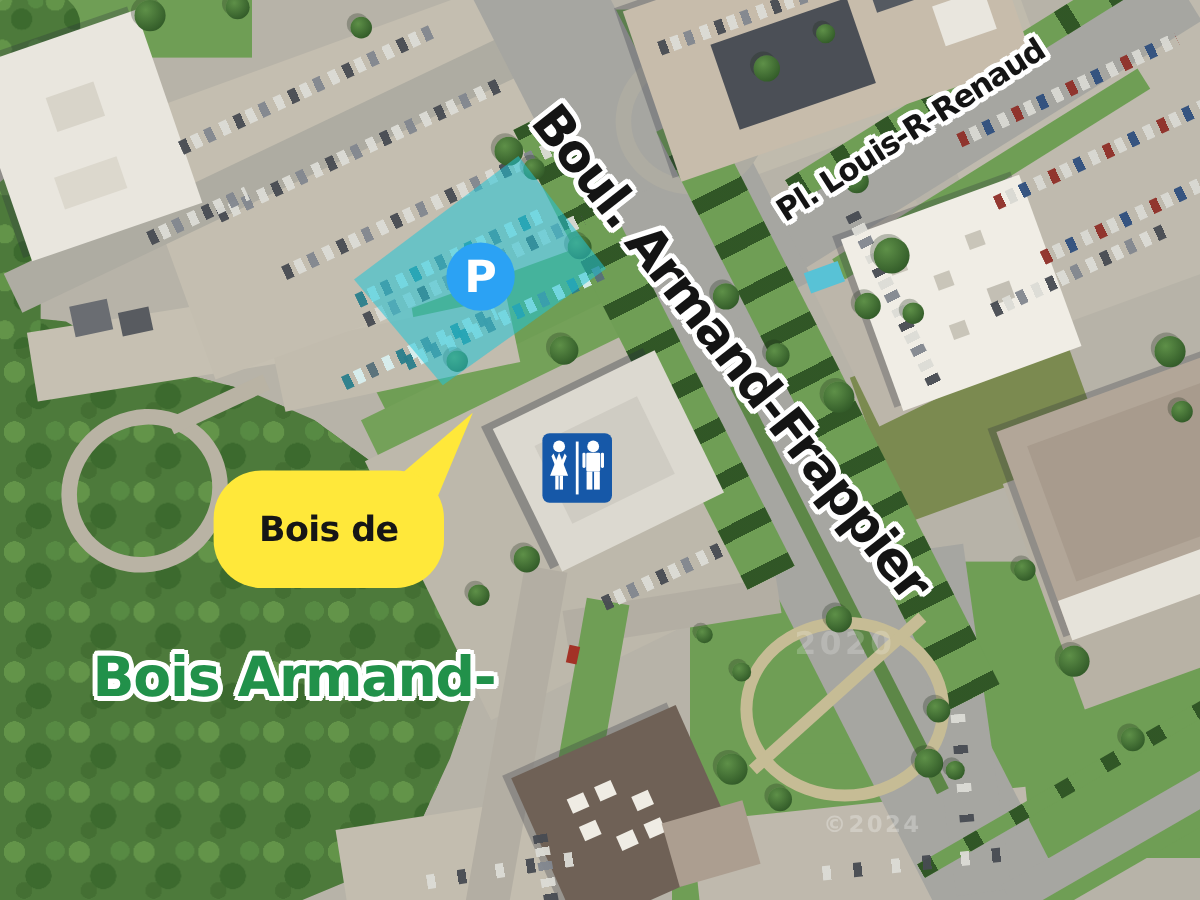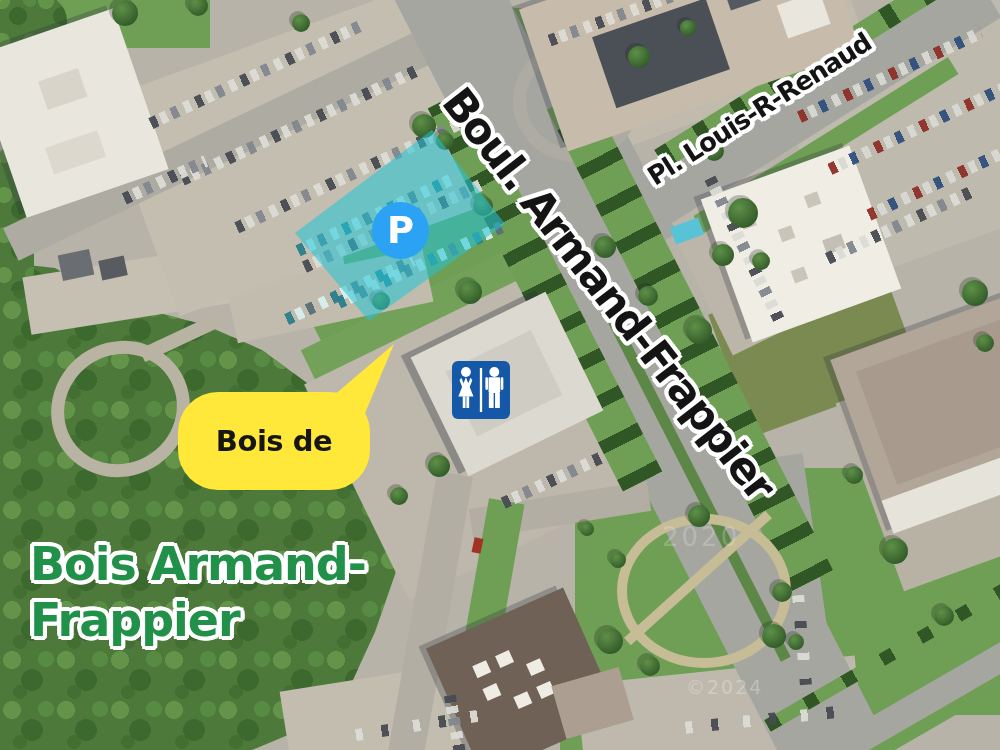--- a/index.html
+++ b/index.html
@@ -75,33 +75,33 @@
     position:absolute;color:#141414;font-weight:800;white-space:nowrap;
     text-shadow:-3px -3px 0 #fff,3px -3px 0 #fff,-3px 3px 0 #fff,3px 3px 0 #fff,
       -4px 0 0 #fff,4px 0 0 #fff,0 -4px 0 #fff,0 4px 0 #fff,
       -2px -4px 0 #fff,2px 4px 0 #fff,4px 2px 0 #fff,-4px -2px 0 #fff;
   }
   .street-main{left:472px;top:78px;font-size:43px;letter-spacing:-2px;
     transform:rotate(52deg);transform-origin:0 0;}
   .street-secondary{left:642px;top:166px;font-size:26px;letter-spacing:-1px;
     transform:rotate(-32.5deg);transform-origin:0 0;}
   .area-label{
-    position:absolute;left:30px;top:536px;width:430px;
+    position:absolute;left:30px;top:536px;width:430px;text-align:center;
     color:#21914a;font-weight:800;font-size:46px;line-height:1.22;letter-spacing:-1px;
     text-shadow:-3px -3px 0 #fff,3px -3px 0 #fff,-3px 3px 0 #fff,3px 3px 0 #fff,
       -4px 0 0 #fff,4px 0 0 #fff,0 -4px 0 #fff,0 4px 0 #fff,
       -2px -4px 0 #fff,2px 4px 0 #fff,4px 2px 0 #fff,-4px -2px 0 #fff;
   }
   .callout{
     position:absolute;left:178px;top:392px;width:192px;height:98px;border-radius:40px;
     background:#ffe83a;display:flex;flex-direction:column;align-items:center;justify-content:center;
     color:#161616;font-weight:800;font-size:29px;line-height:1.18;letter-spacing:-.5px;
   }
   .callout-tail{position:absolute;left:318px;top:336px;}
-  .wm{position:absolute;color:rgba(255,255,255,.27);font-weight:400;}
+  .wm{position:absolute;color:rgba(255,255,255,.27);font-weight:700;}
   .wm1{left:662px;top:522px;font-size:26px;letter-spacing:3px;color:rgba(255,255,255,.2);}
   .wm2{left:686px;top:676px;font-size:19px;letter-spacing:2px;}
   .bchild{position:absolute;}
 </style>
 </head>
 <body>
 
 <div id="map">
 
   <div class="g" style="left:0;top:0;width:210px;height:48px;"></div>
@@ -267,21 +267,20 @@
       <rect x="63.5" y="55" width="8.3" height="26" fill="#ffffff"></rect>
       <rect x="74.2" y="55" width="8.3" height="26" fill="#ffffff"></rect>
     </svg>
   </div>
 
   <div class="street-label street-main">Boul. Armand-Frappier</div>
   <div class="street-label street-secondary">Pl. Louis-R-Renaud</div>
 
   <div class="area-label">
     <div>Bois Armand-</div>
-    <div>Frappier</div>
   </div>
 
   <svg class="callout-tail" width="90" height="100" viewBox="0 0 90 100">
     <polygon points="8,66 76,8 40,94" fill="#ffe83a"></polygon>
   </svg>
   <div class="callout">
     <span>Bois de</span>
   </div>
 
   <div class="wm wm1">2020</div>

